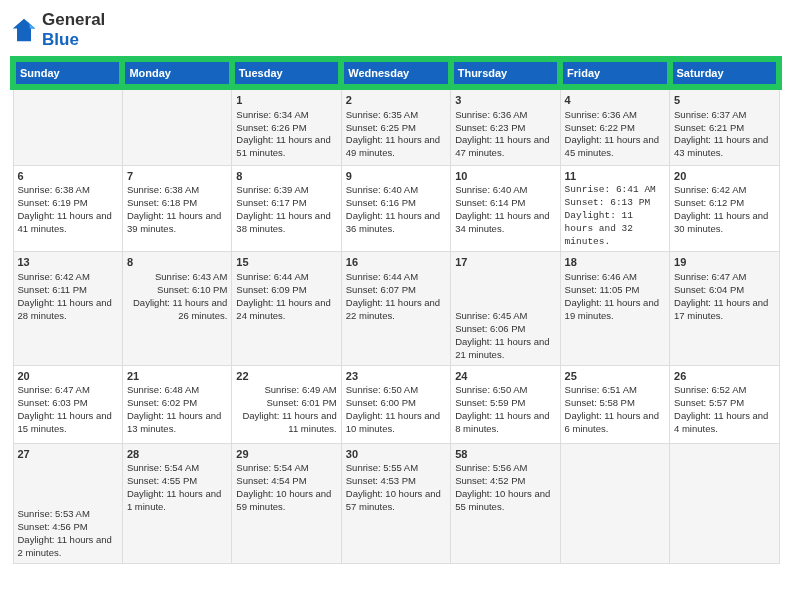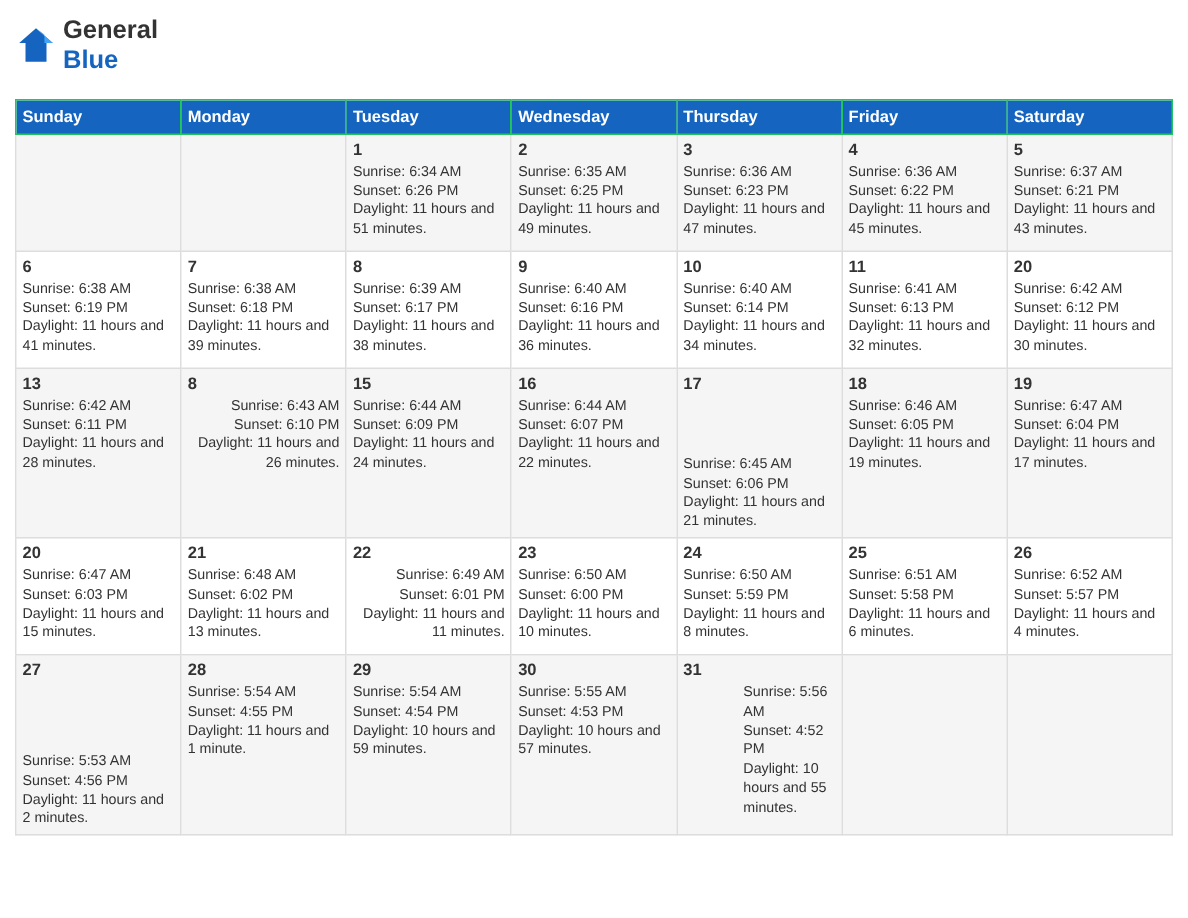--- a/index.html
+++ b/index.html
@@ -13,21 +13,21 @@
     .page {
       width: 792px;
       height: 612px;
       padding: 10px;
       position: relative;
     }
     .header {
       display: flex;
       justify-content: space-between;
       align-items: flex-start;
-      margin-bottom: 16px;
+      margin-bottom: 6px;
     }
     .logo {
       display: flex;
       align-items: center;
       gap: 4px;
     }
     .logo-icon {
       width: 28px;
       height: 28px;
     }
@@ -49,21 +49,21 @@
       border-collapse: collapse;
       font-size: 9.5px;
     }
     thead tr th {
       background-color: #1565c0;
       color: #fff;
       text-align: left;
       padding: 5px 4px;
       font-size: 11px;
       font-weight: bold;
-      border: 1px solid #22c55e;
+      border: 6px solid #22c55e;
     }
     tbody tr td {
       border: 1px solid #ddd;
       vertical-align: top;
       padding: 3px 4px;
       height: 78px;
       width: calc(100% / 7);
       color: #333;
       line-height: 1.35;
     }
@@ -181,21 +181,21 @@
 Daylight: 11 hours and 36 minutes.</div>
           </td>
           <td>
             <span class="day-num">10</span>
             <div style="white-space: pre-line;">Sunrise: 6:40 AM
 Sunset: 6:14 PM
 Daylight: 11 hours and 34 minutes.</div>
           </td>
           <td>
             <span class="day-num">11</span>
-            <div style="white-space: pre-line;">Sunrise: 6:41 AM
+            <div style="white-space: pre-line; font-family: Liberation Mono, monospace;">Sunrise: 6:41 AM
 Sunset: 6:13 PM
 Daylight: 11 hours and 32 minutes.</div>
           </td>
           <td>
             <span class="day-num">20</span>
             <div style="white-space: pre-line;">Sunrise: 6:42 AM
 Sunset: 6:12 PM
 Daylight: 11 hours and 30 minutes.</div>
           </td>
         </tr>
@@ -226,21 +226,21 @@
           </td>
           <td>
             <span class="day-num">17</span>
             <div style="white-space: pre-line; margin-top: 40px;">Sunrise: 6:45 AM
 Sunset: 6:06 PM
 Daylight: 11 hours and 21 minutes.</div>
           </td>
           <td>
             <span class="day-num">18</span>
             <div style="white-space: pre-line;">Sunrise: 6:46 AM
-Sunset: 6:05 PM
+Sunset: 11:05 PM
 Daylight: 11 hours and 19 minutes.</div>
           </td>
           <td>
             <span class="day-num">19</span>
             <div style="white-space: pre-line;">Sunrise: 6:47 AM
 Sunset: 6:04 PM
 Daylight: 11 hours and 17 minutes.</div>
           </td>
         </tr>
         <tr>
@@ -306,22 +306,22 @@
 Sunset: 4:54 PM
 Daylight: 10 hours and 59 minutes.</div>
           </td>
           <td>
             <span class="day-num">30</span>
             <div style="white-space: pre-line;">Sunrise: 5:55 AM
 Sunset: 4:53 PM
 Daylight: 10 hours and 57 minutes.</div>
           </td>
           <td>
-            <span class="day-num">31</span>
-            <div style="white-space: pre-line; margin-left: 40px;">Sunrise: 5:56 AM
+            <span class="day-num">58</span>
+            <div style="white-space: pre-line;">Sunrise: 5:56 AM
 Sunset: 4:52 PM
 Daylight: 10 hours and 55 minutes.</div>
           </td>
           <td class="empty"></td>
           <td class="empty"></td>
         </tr>
       </tbody>
   </table>
 </div>
 

